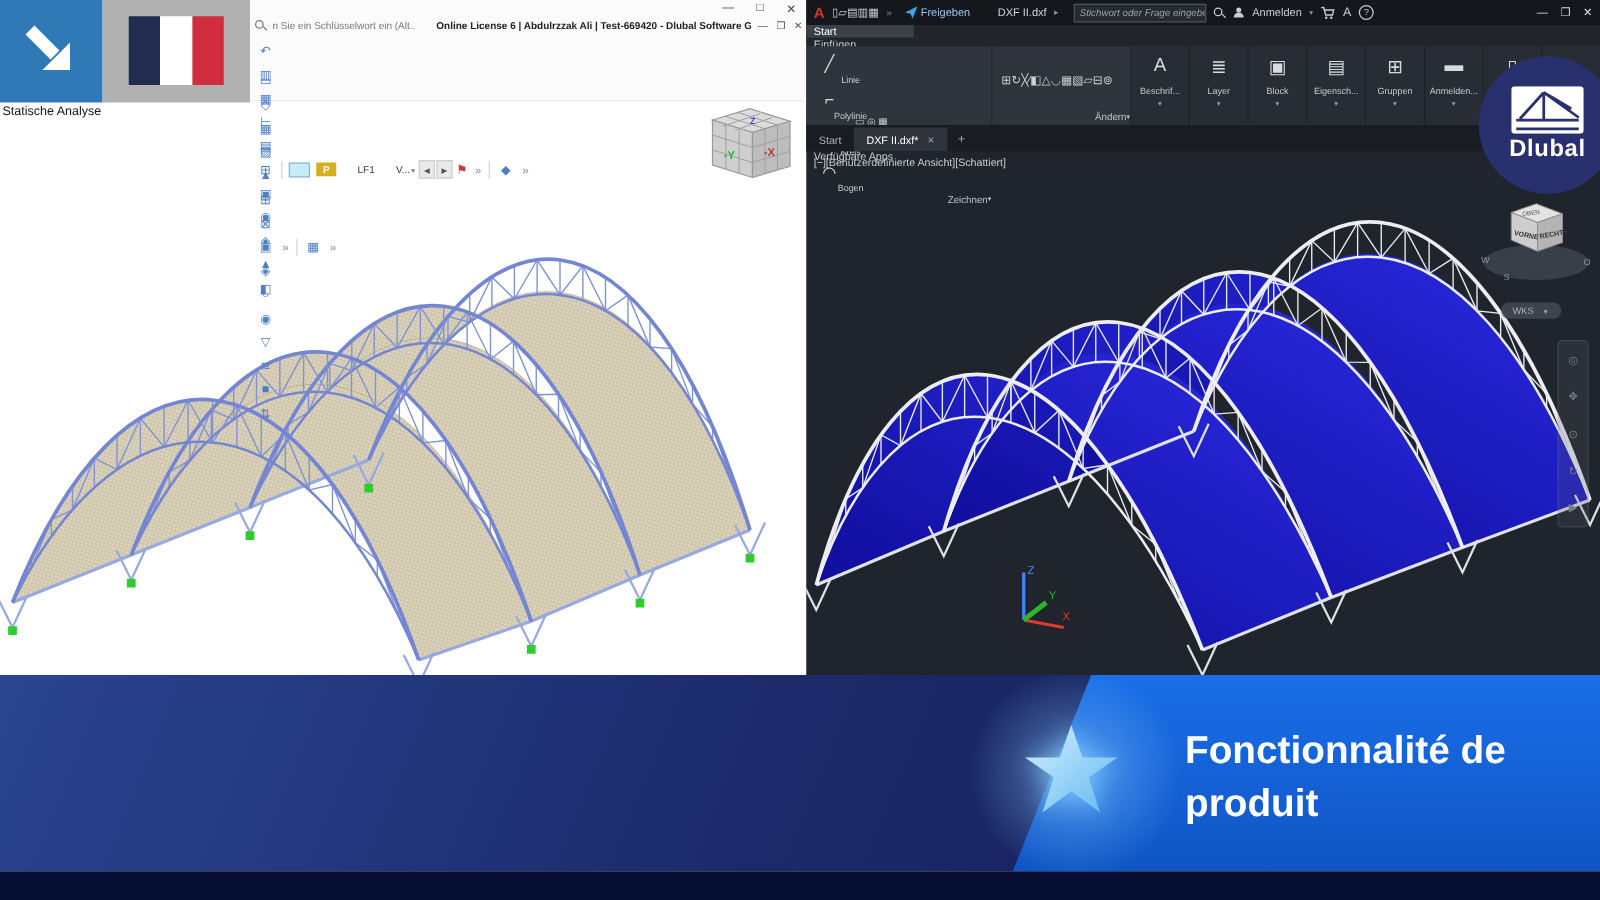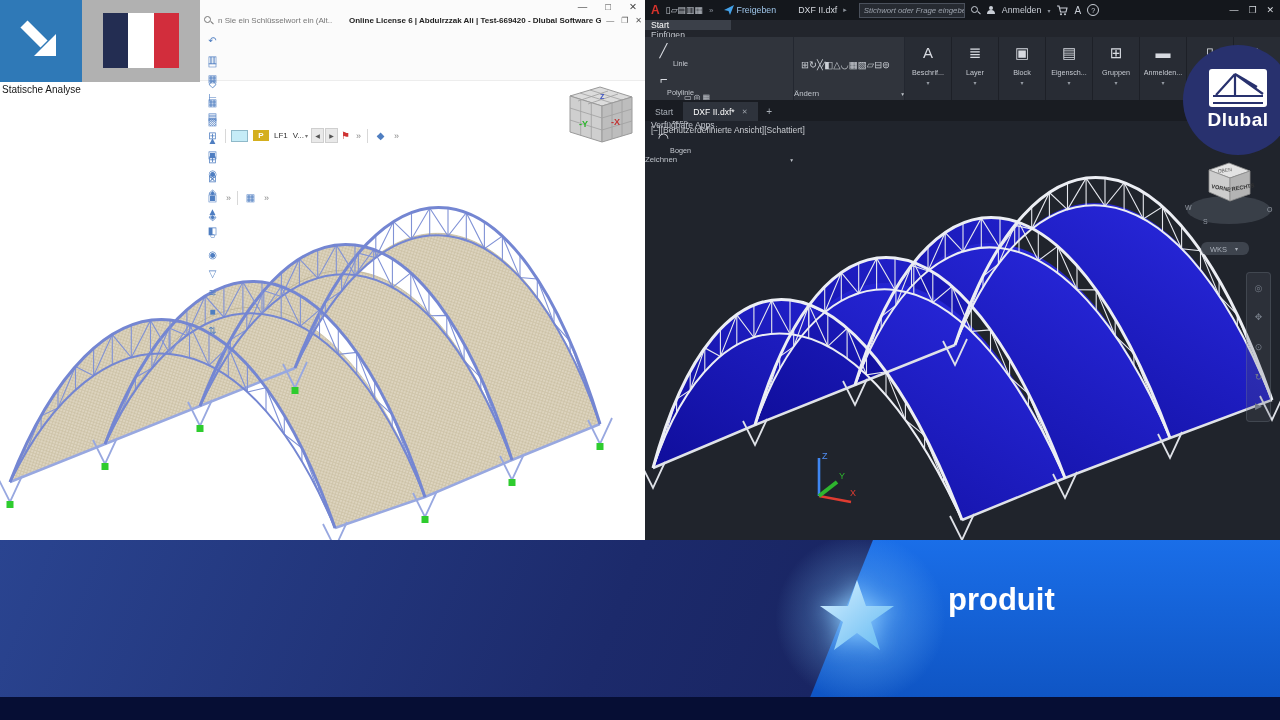--- a/index.html
+++ b/index.html
@@ -25,21 +25,21 @@
   .win-title{font-weight:bold;color:#222;white-space:nowrap;overflow:hidden;margin-left:12px;flex:1;}
   .inner-ctrl{display:flex;gap:7px;font-size:8px;color:#555;flex:0 0 auto;}
   .tbrow{position:absolute;left:203px;right:2px;display:flex;align-items:center;gap:1px;z-index:4;}
   .row1{top:31px;} .row2{top:55px;}
   .ticon{width:17px;height:17px;display:flex;align-items:center;justify-content:center;
          font-size:10px;color:#4f7ec1;border:1px solid transparent;border-radius:2px;}
   .sep{width:1px;height:14px;background:#d8d8d8;margin:0 2px;}
   .chip-swatch{width:15px;height:10px;background:#c5ecf7;border:1px solid #8fb9c9;margin:0 2px;}
   .chip-p{min-width:16px;height:11px;background:#d4af1e;color:#fff;font-size:8px;font-weight:bold;
           display:flex;align-items:center;justify-content:center;margin:0 2px;}
-  .lf1{font-size:8px;color:#333;margin:0 2px;}
+  .lf1{font-size:8px;color:#333;margin:0 14px;}
   .vsel{font-size:8px;color:#333;display:flex;align-items:center;gap:1px;margin:0 2px;}
   .navbtn{width:11px;height:13px;background:#e9e9e9;border:1px solid #cfcfcf;font-size:6px;color:#555;
           display:flex;align-items:center;justify-content:center;}
   .flagico{color:#cf3333;font-size:10px;margin:0 2px;}
   .ovf{font-size:9px;color:#888;margin:0 3px;}
   .caret-s{font-size:6px;color:#777;}
   .rfem-cube{position:absolute;left:556px;top:84px;z-index:2;}
 
   
   .acad{position:absolute;left:645px;top:0;width:635px;height:540px;background:#20242c;}
@@ -54,21 +54,21 @@
              font-style:italic;font-size:7.8px;display:flex;align-items:center;padding:0 4px;
              overflow:hidden;white-space:nowrap;margin-left:6px;}
   .signin{font-size:8.8px;}
   .acad-ctrl{margin-left:auto;display:flex;gap:10px;font-size:9px;color:#d8dbe0;}
   .acad-tabs{position:absolute;left:0;top:20px;right:0;height:17px;background:#22252c;display:flex;
              align-items:stretch;z-index:4;font-size:8.6px;color:#c6cad1;}
   .acad-tabs .tab{padding:0 6px;display:flex;align-items:center;white-space:nowrap;}
   .acad-tabs .tab:first-child{background:#3b4049;color:#fff;}
   .ribbon{position:absolute;left:0;top:37px;right:0;height:63px;background:#30343c;display:flex;z-index:4;}
   .rpanel{position:relative;border-right:1px solid #232730;display:flex;flex-direction:column;flex:0 0 auto;}
-  .rp-foot{height:13px;display:flex;align-items:center;justify-content:space-between;gap:18px;
+  .rp-foot{height:13px;display:flex;align-items:center;justify-content:flex-end;gap:0;
            font-size:7.8px;color:#bfc4cb;}
   .tools{flex:1;display:flex;padding:2px 1px 0 2px;}
   .tool{width:33px;display:flex;flex-direction:column;align-items:center;gap:1px;padding-top:4px;}
   .tool .ti{font-size:13px;color:#d9dce2;line-height:15px;}
   .tool .tl{font-size:7.2px;color:#c6cad1;padding-left:34px;}
   .minicol{display:flex;flex-direction:column;justify-content:center;gap:3px;padding:0 4px;
            font-size:8px;color:#c6cad1;}
   .minicol span{display:flex;gap:2px;align-items:center;}
   .agrid{flex:1;display:grid;grid-template-columns:repeat(4,1fr);gap:1px 5px;padding:4px 7px 0 7px;
          font-size:9.5px;color:#ccd0d6;}
@@ -539,17 +539,18 @@
     <svg class="star" width="78" height="78" viewBox="0 0 78 78">
       <defs>
         <linearGradient id="gstar" x1="0" y1="0" x2="1" y2="1">
           <stop offset="0" stop-color="#d9f1ff"></stop>
           <stop offset="1" stop-color="#5fb8f2"></stop>
         </linearGradient>
       </defs>
       <path d="M39 2 L48 28 L76 28 L53 44 L62 72 L39 55 L16 72 L25 44 L2 28 L30 28 Z" fill="url(#gstar)"></path>
     </svg>
     <div class="tagline">
+      <div>Fonctionnalité de</div>
       <div>produit</div>
     </div>
   </div>
   <div class="footer"></div>
 </div>
 
 </body></html>

